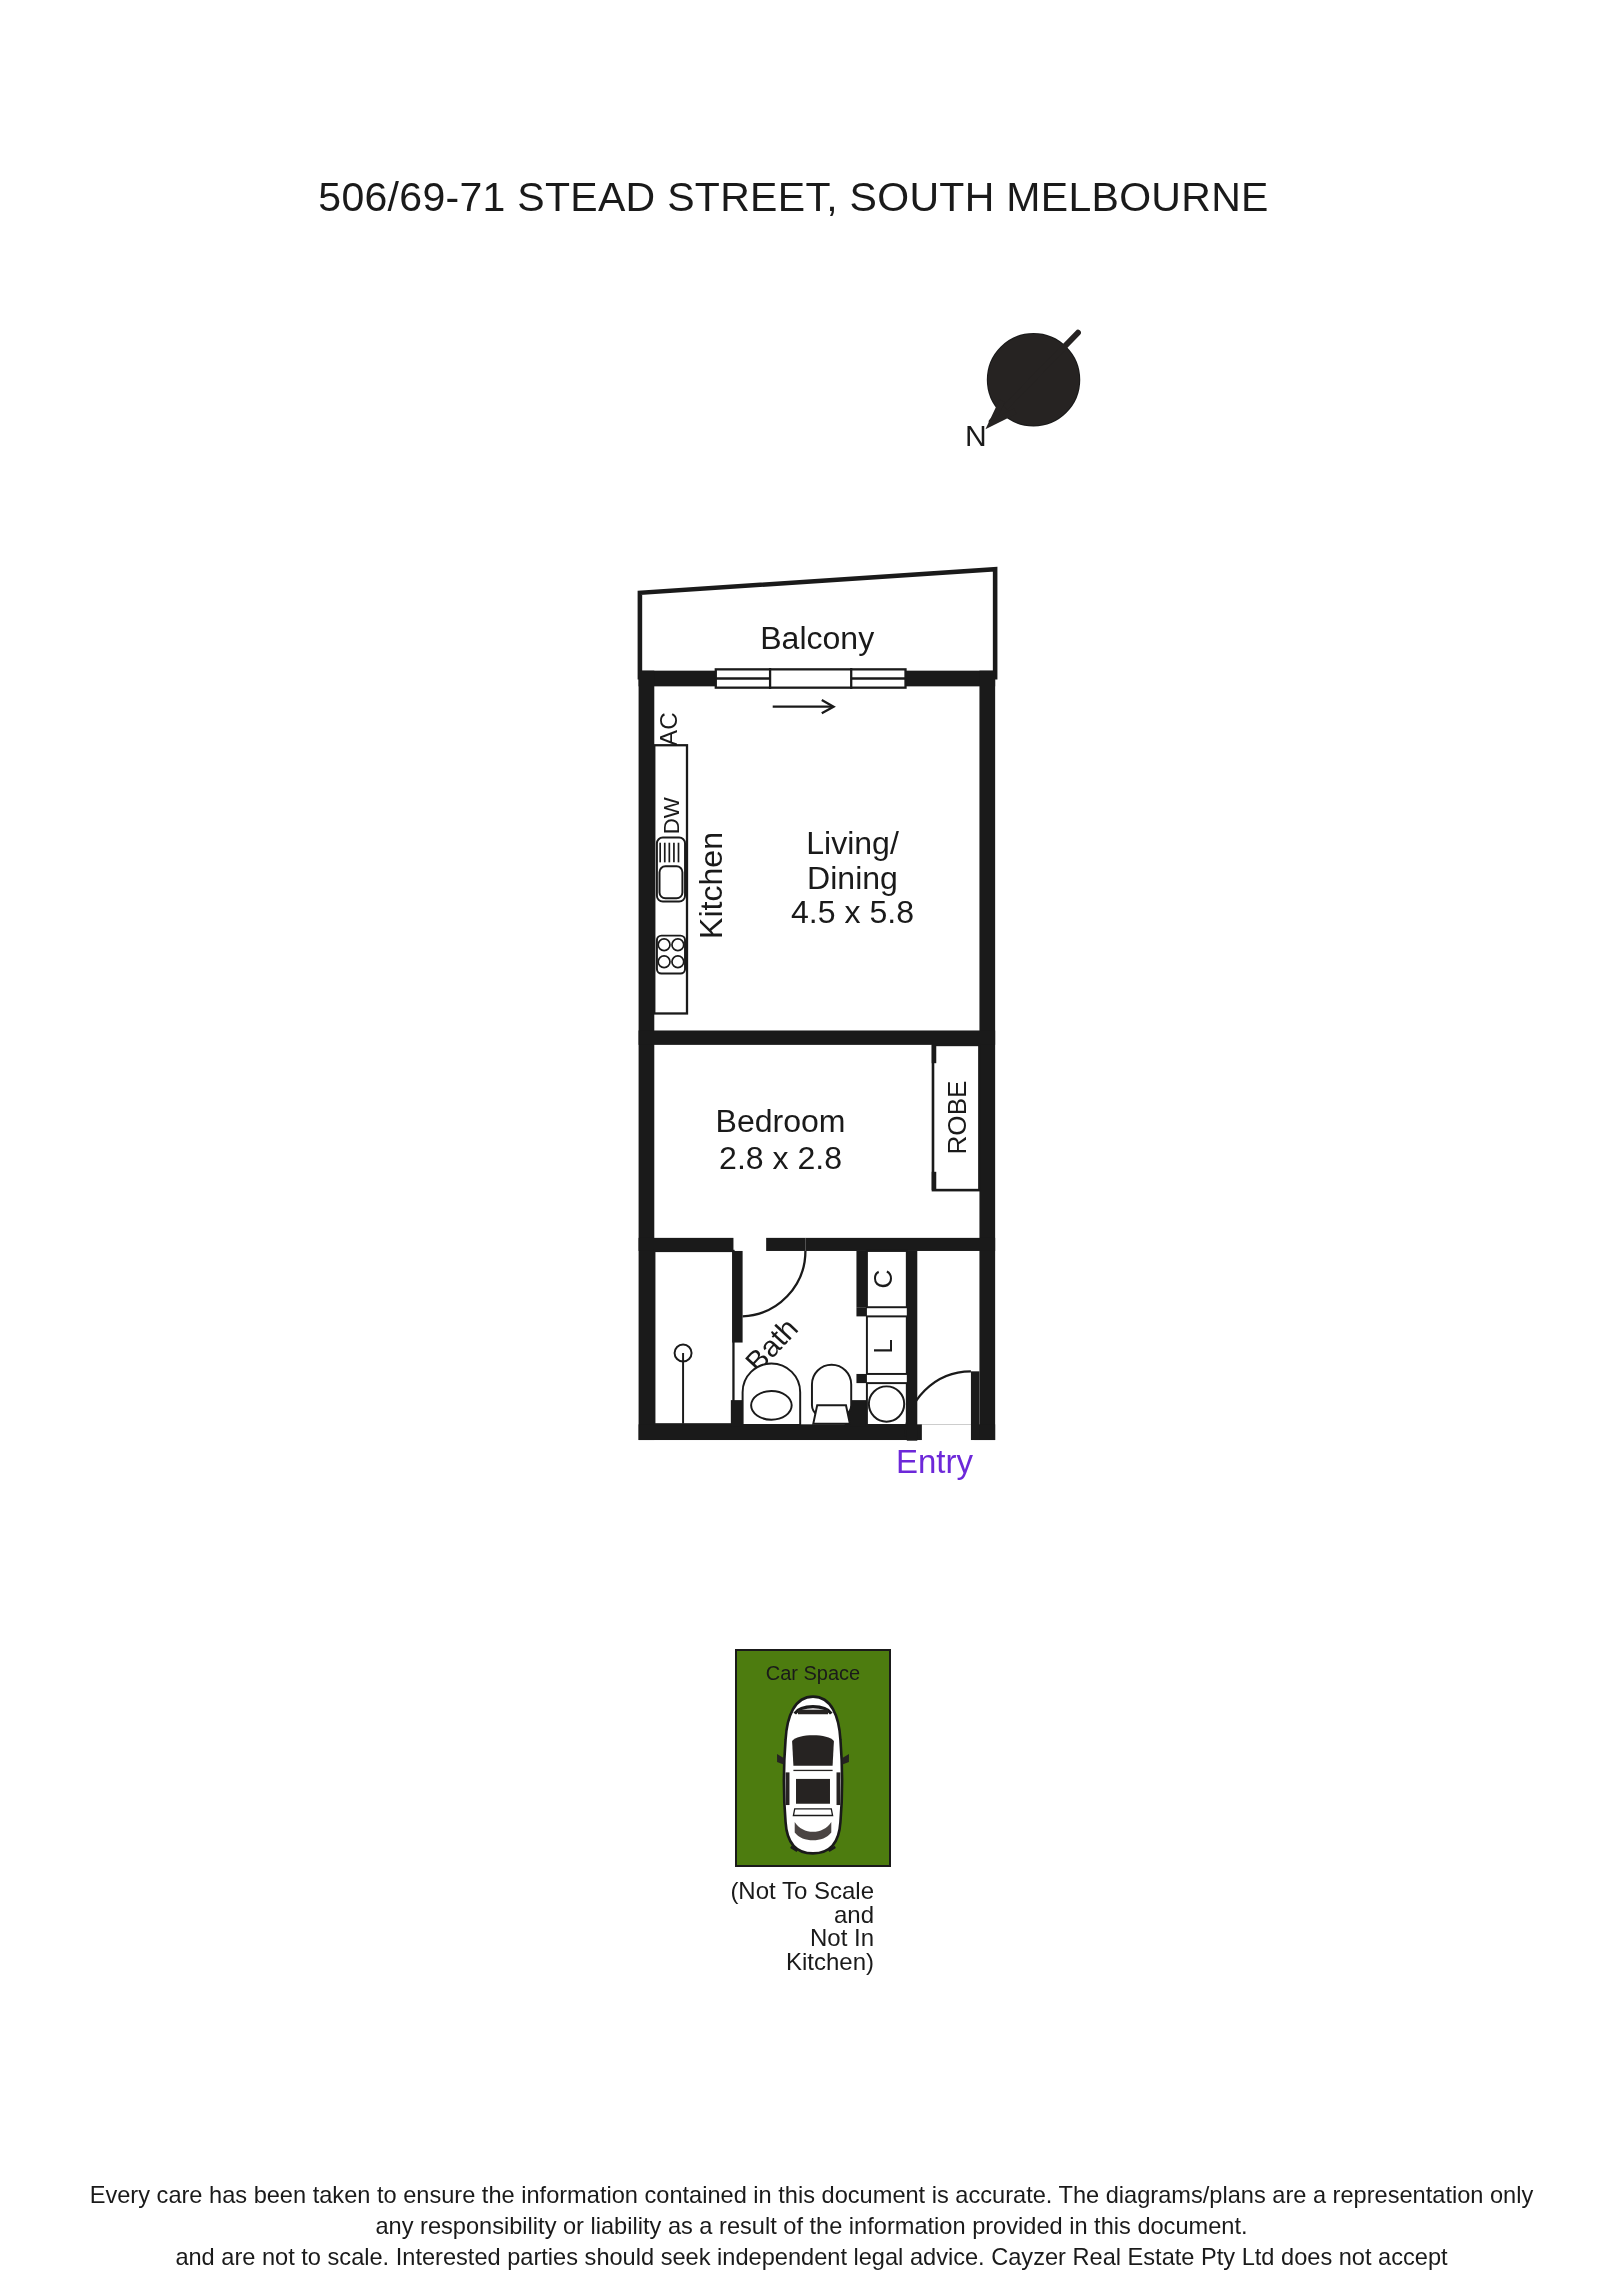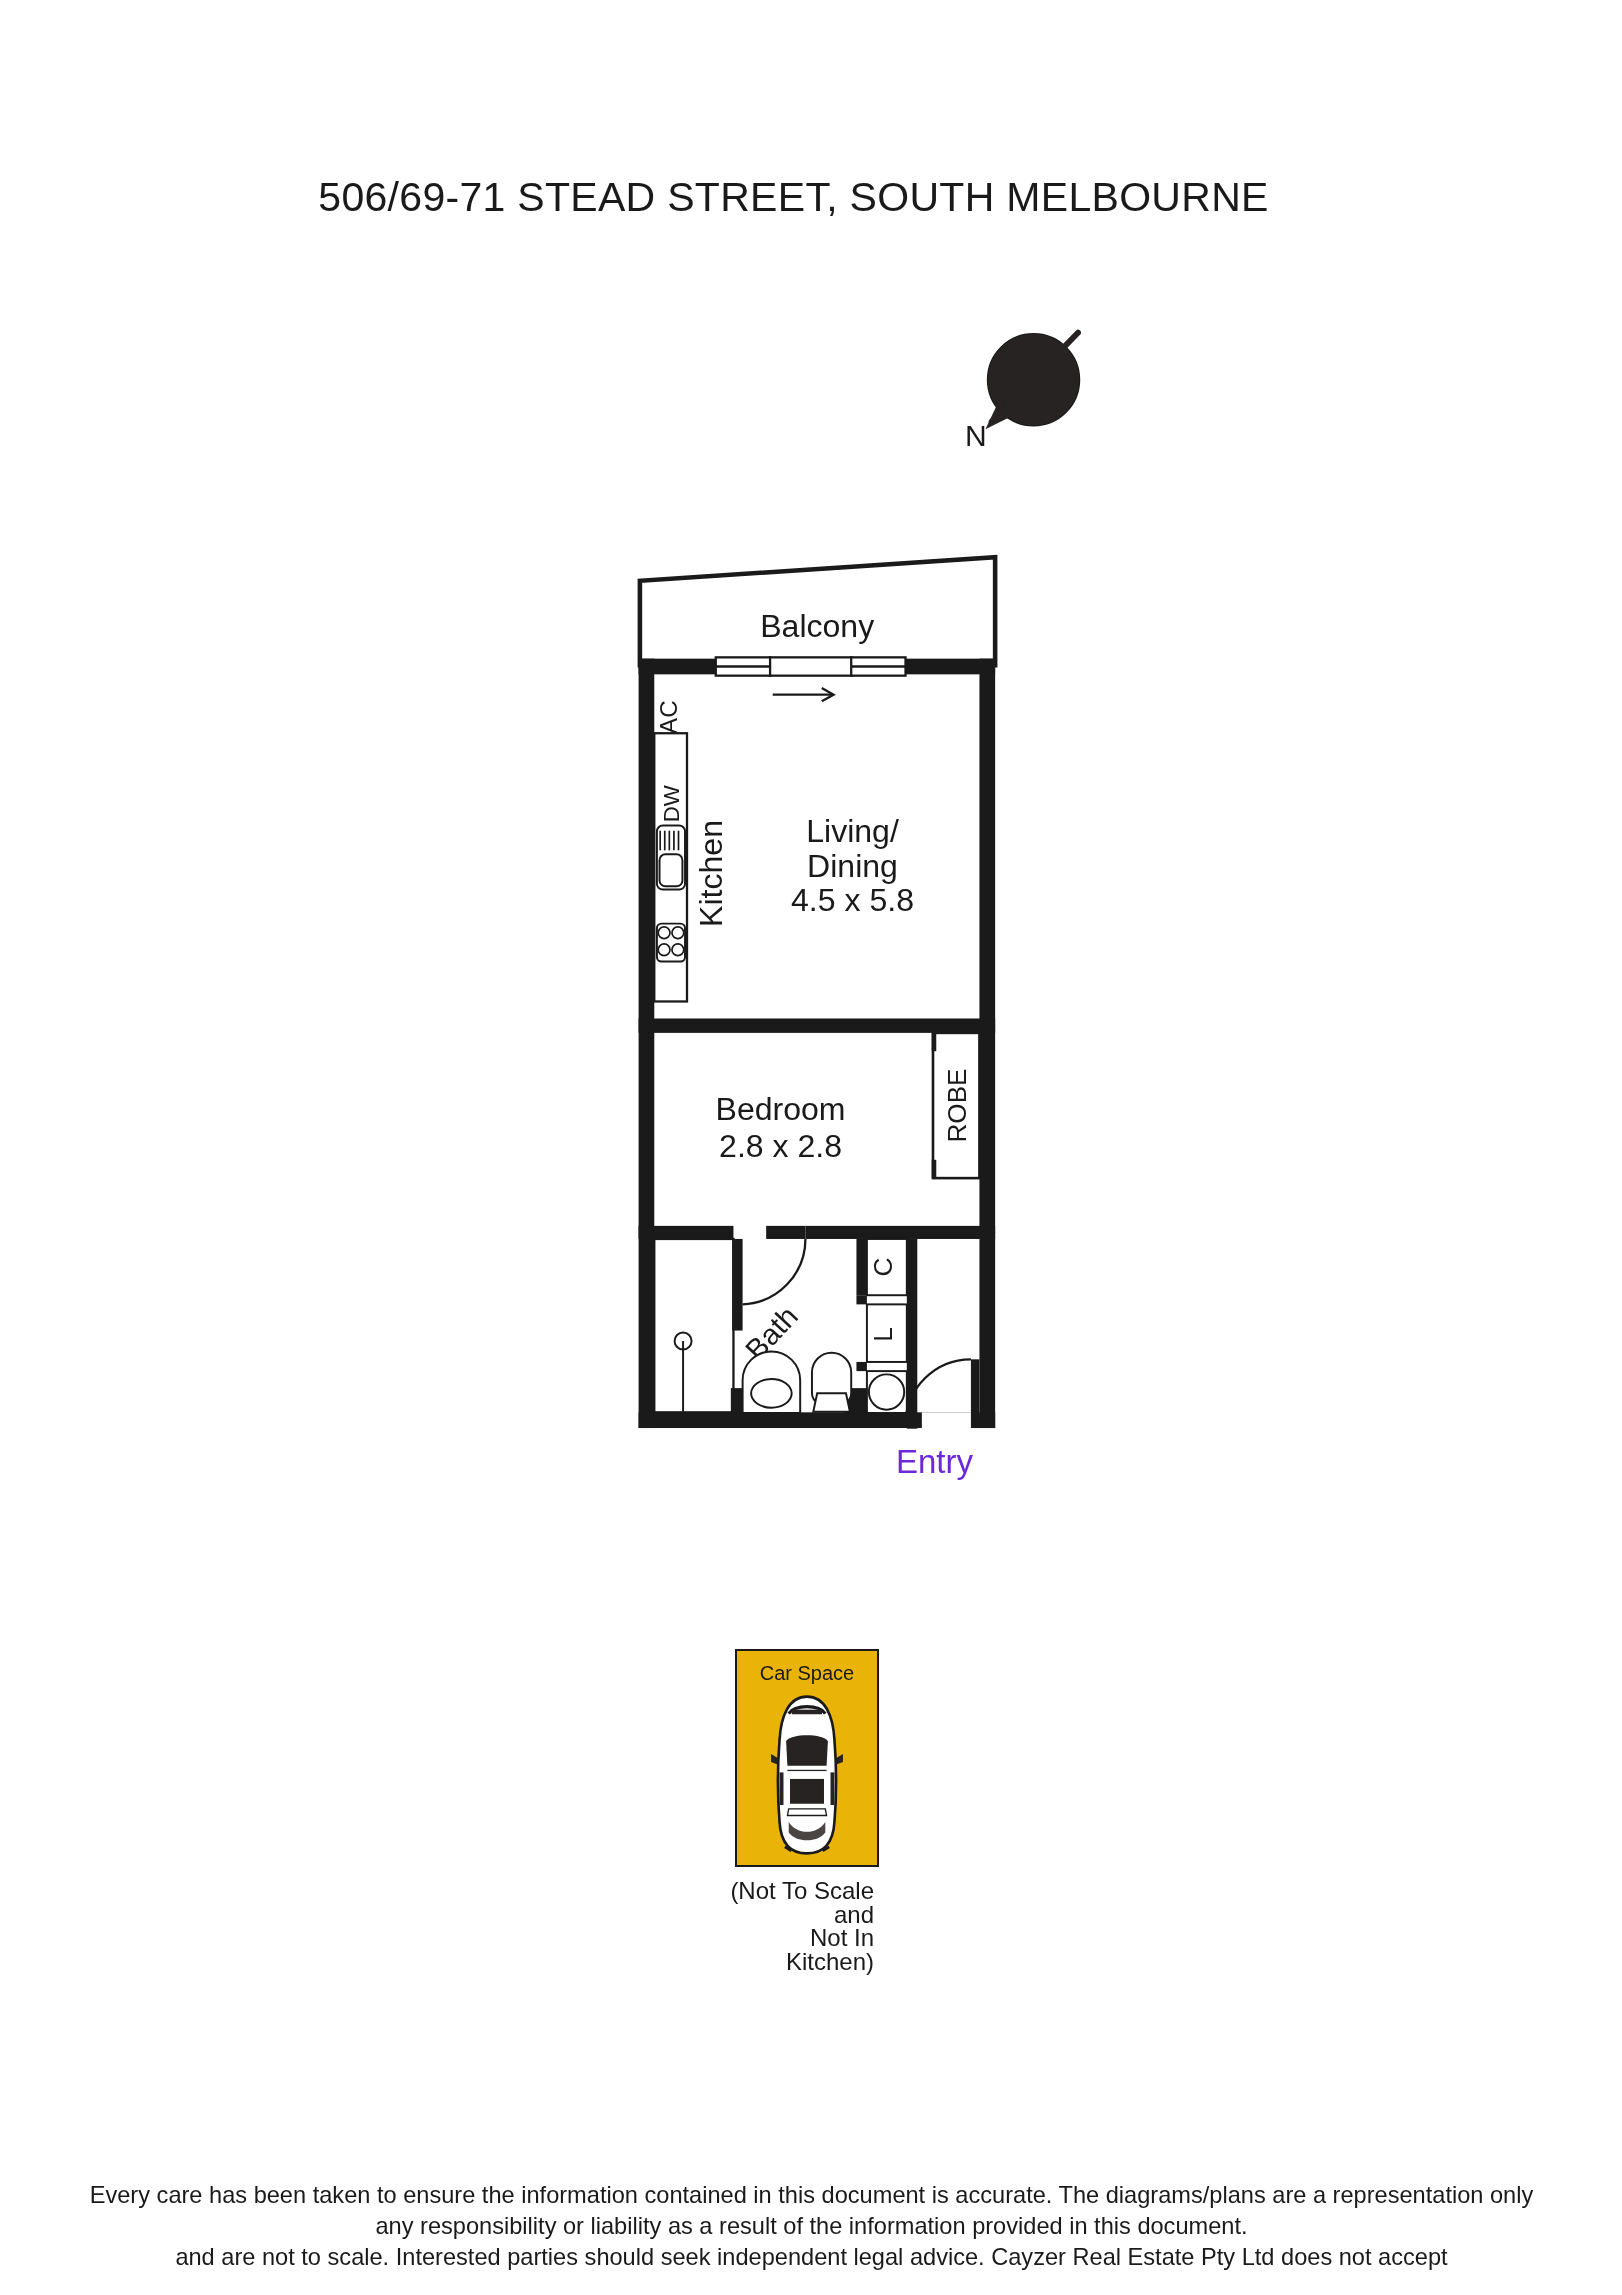--- a/index.html
+++ b/index.html
@@ -38,21 +38,21 @@
     top: 288px;
     width: 196px;
     height: 177px;
   }
   #compass svg { display:block; }
 
   
   #floorplan {
     position: absolute;
     left: 609px;
-    top: 518px;
+    top: 530px;
     width: 419px;
     height: 929px;
     text-align: center;
   }
   #floorplan svg { display: block; }
 
   
   #entry-label {
     position: absolute;
     left: 896px;
@@ -60,25 +60,25 @@
     font-size: 33px;
     color: #6d28d9;
     white-space: nowrap;
   }
 
   
   #carspace-box {
     position: absolute;
     left: 735px;
     top: 1649px;
-    width: 144px;
+    width: 156px;
     height: 218px;
     border: 2px solid #1a1a1a;
     box-sizing: border-box;
-    background: #eab308;
+    background: #4d7c0f;
   }
   #carspace-title {
     position: absolute;
     top: 10.5px;
     left: 0;
     width: 100%;
     text-align: center;
     font-size: 20px;
     color: #1a1a1a;
   }

